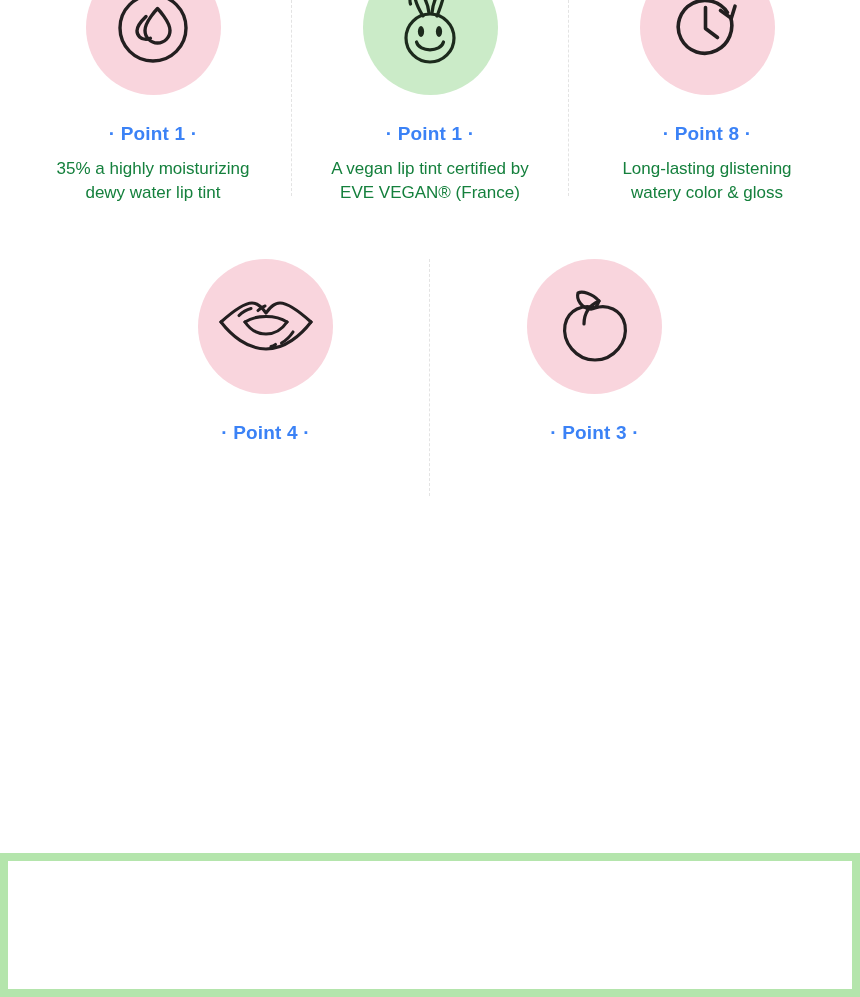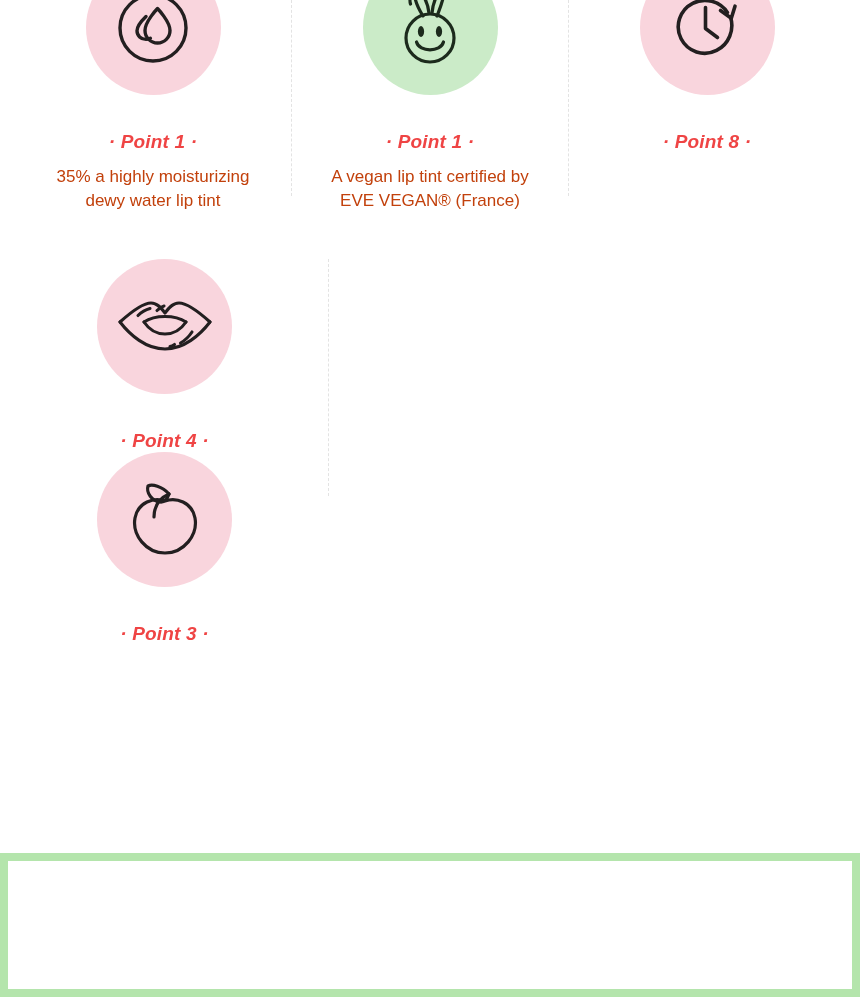--- a/index.html
+++ b/index.html
@@ -25,21 +25,21 @@
 
   
   .points-row {
     position: absolute;
     left: 0;
     width: 860px;
     display: flex;
     justify-content: center;
   }
   .row-one { top: -40px; }
-  .row-two { top: 259px; flex-direction: column; }
+  .row-two { top: 259px; }
 
   .point-cell {
     position: relative;
     display: flex;
     flex-direction: column;
     align-items: center;
     box-sizing: border-box;
   }
   .row-one .point-cell { width: 277px; }
   .row-two .point-cell { width: 329px; }
@@ -67,34 +67,33 @@
     align-items: center;
     justify-content: center;
     flex: none;
   }
   .badge-pink { background: #f9d5dd; }
   .badge-green { background: #cbebc8; }
 
   .icon-badge svg { display: block; }
 
   .point-title {
-    margin-top: 36px;
+    margin-top: 28px;
     font-size: 19px;
     font-weight: bold;
     letter-spacing: 0.2px;
-    color: #ef4444;
+    color: #3b82f6;
     white-space: nowrap;
-    font-style: italic;
   }
   .point-desc {
     margin-top: 12px;
     font-size: 17px;
     line-height: 1.42;
     text-align: center;
-    color: #c2410c;
+    color: #15803d;
     white-space: pre-line;
   }
 
   
   .green-frame {
     position: absolute;
     left: 0;
     top: 853px;
     width: 860px;
     height: 144px;
@@ -161,20 +160,22 @@
 
             <path d="M66.5 32 C70.6 44.9 64.9 59.2 52.6 65.4 C39.6 72 23.7 66.8 17.1 53.8 C10.5 40.8 15.7 24.9 28.7 18.3 C41 12.1 56 16.2 63.4 27.4"></path>
 
             <path d="M56.5 25.5 L67.3 33.2 L71 21.2"></path>
 
             <path d="M41.5 22.5 L41.5 43.5 L53.5 52.5"></path>
           </svg>
         </span>
       </div>
       <div class="point-title">· Point 8 ·</div>
+      <div class="point-desc">Long-lasting glistening
+watery color &amp; gloss</div>
     </div>
 
   </div>
 
   <div class="points-row row-two">
 
     <div class="point-cell div-right">
       <div class="icon-badge badge-pink">
         <span>
           <svg width="98" height="72" viewBox="0 0 98 72" fill="none" stroke="#231f20" stroke-width="3.1" stroke-linecap="round" stroke-linejoin="round">

